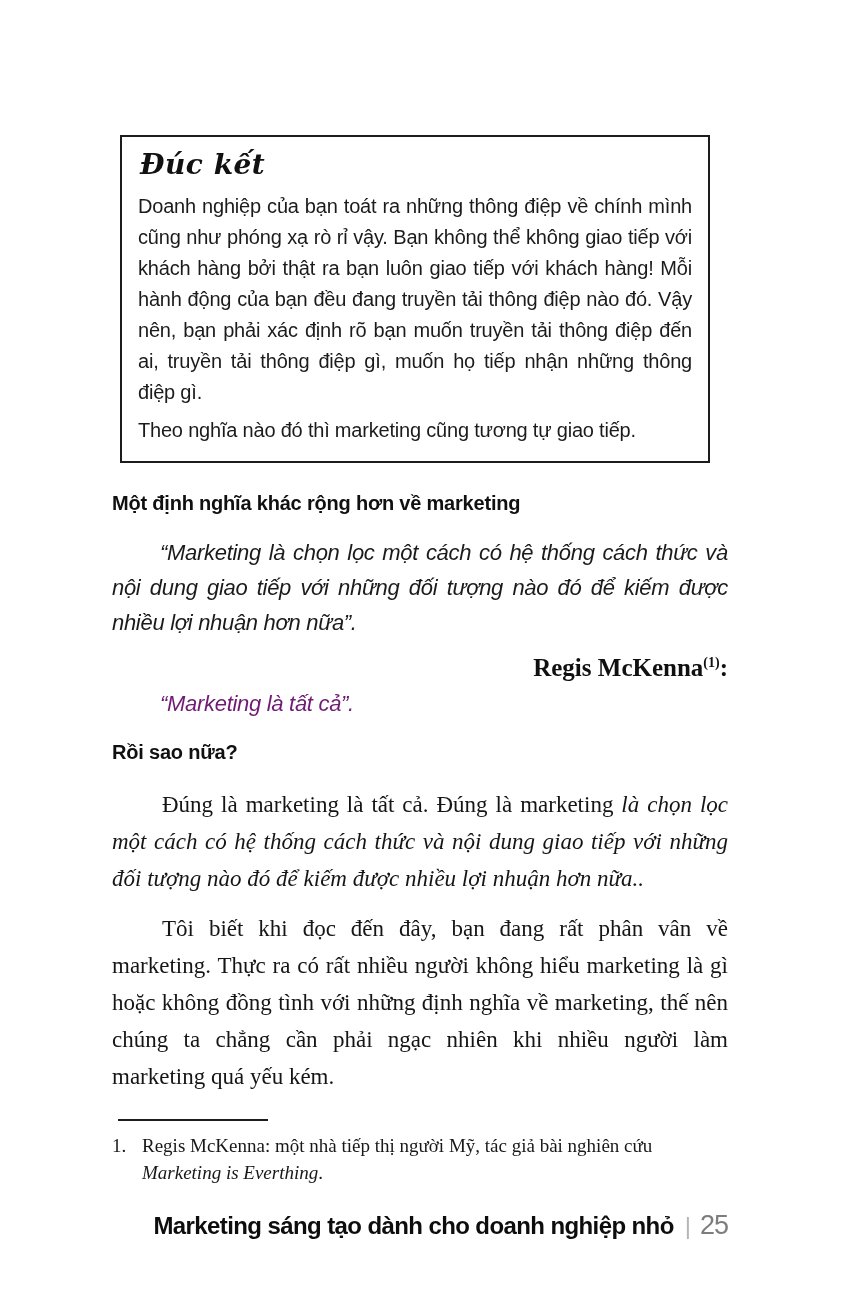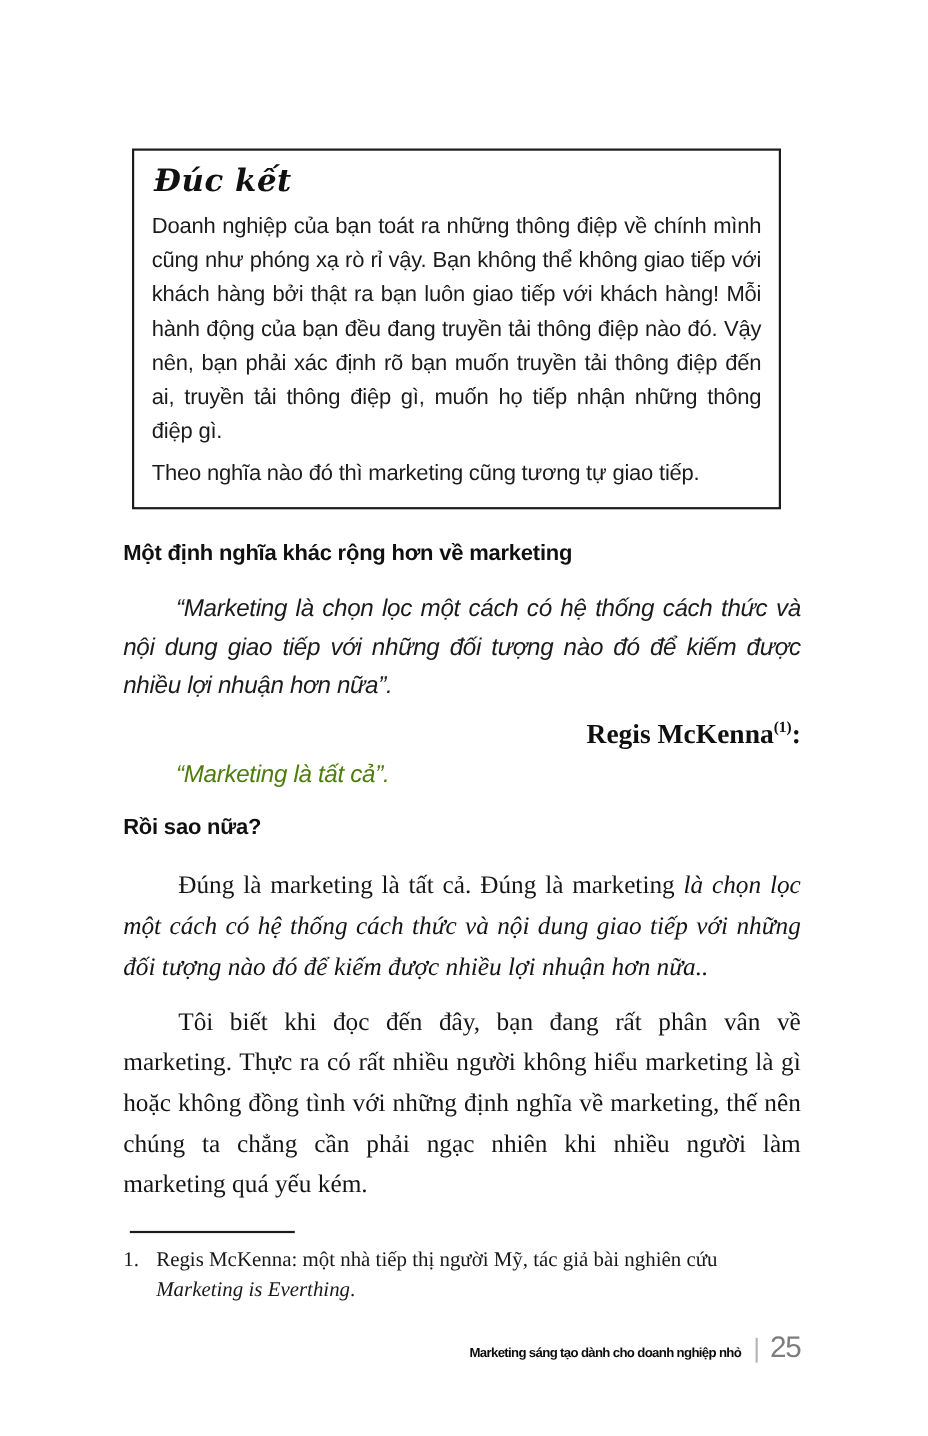--- a/index.html
+++ b/index.html
@@ -87,21 +87,21 @@
     vertical-align: super;
     line-height: 0;
   }
   .author-quote {
     font-family: "Liberation Sans", "DejaVu Sans", sans-serif;
     font-style: italic;
     font-size: 22px;
     line-height: 28px;
     letter-spacing: -0.3px;
     margin: 7px 0 0 48px;
-    color: #4d7c0f;
+    color: #701a75;
   }
 
   
   .body-paragraph {
     font-family: "Liberation Serif", "DejaVu Serif", serif;
     font-size: 23px;
     line-height: 37px;
     text-align: justify;
     text-indent: 50px;
     margin: 13px 0 0 0;
@@ -130,21 +130,21 @@
 
   
   .page-footer {
     margin-top: 24px;
     text-align: right;
     white-space: nowrap;
   }
   .footer-book-title {
     font-family: "Liberation Sans", "DejaVu Sans", sans-serif;
     font-weight: 700;
-    font-size: 12px;
+    font-size: 24px;
     letter-spacing: -0.6px;
     color: #0d0d0d;
   }
   .footer-separator {
     font-family: "Liberation Sans", "DejaVu Sans", sans-serif;
     font-weight: 400;
     font-size: 24px;
     color: #b5b5b5;
     padding: 0 9px 0 11px;
   }

